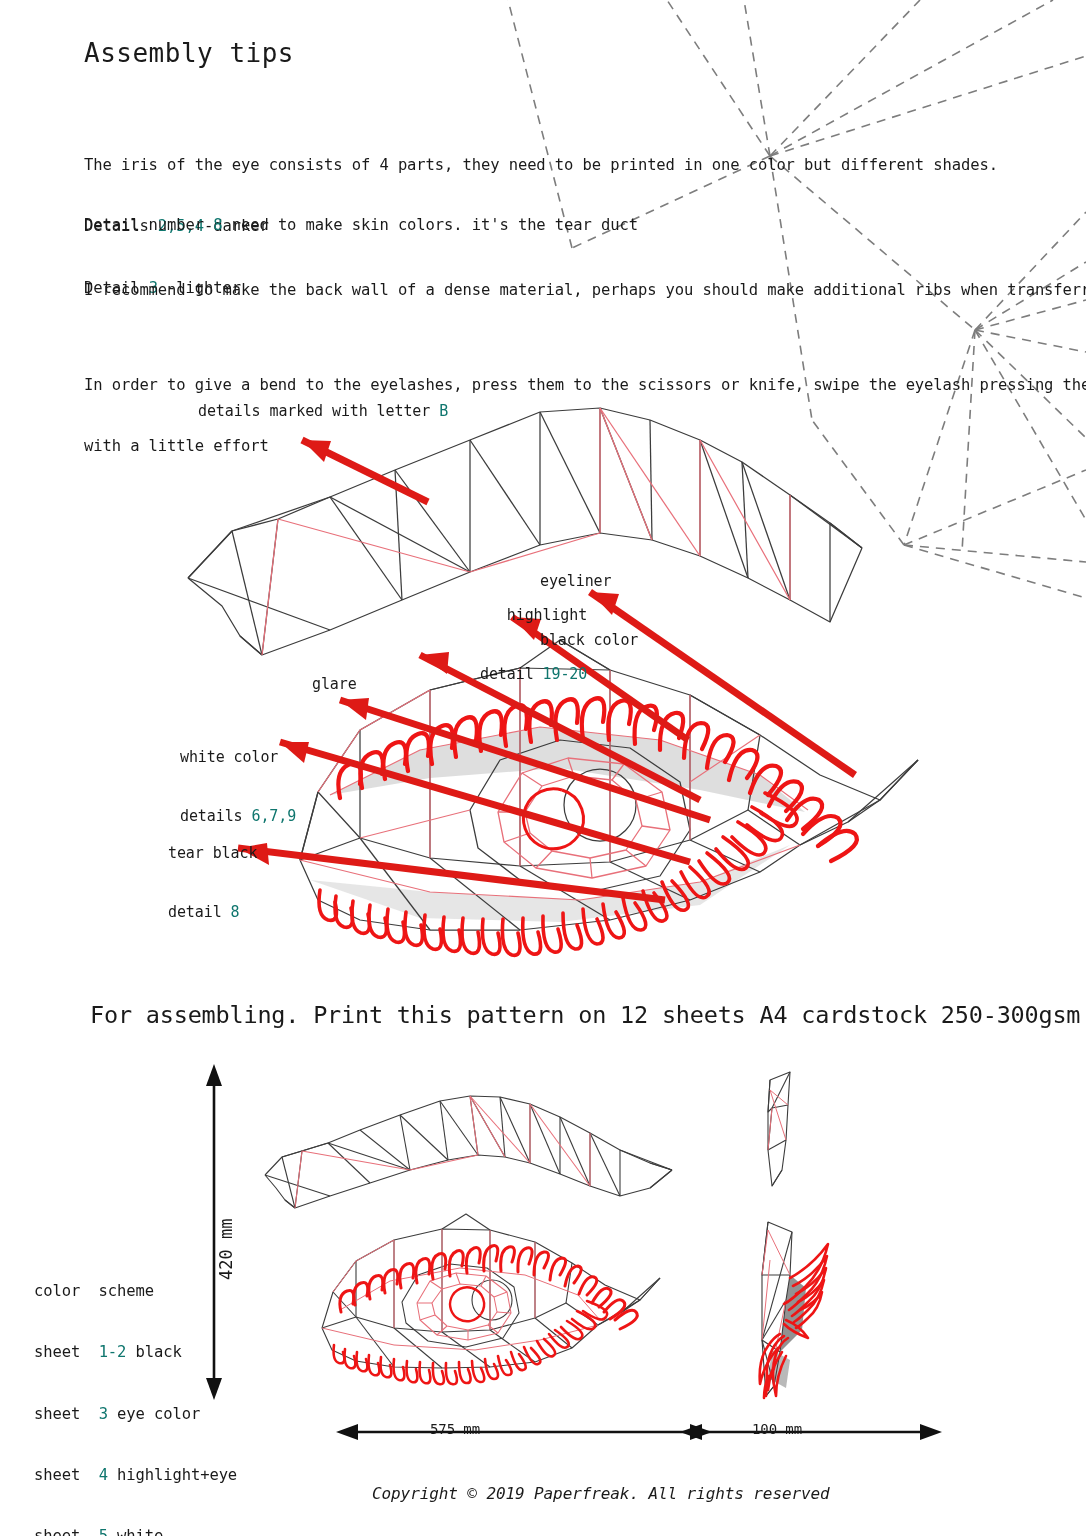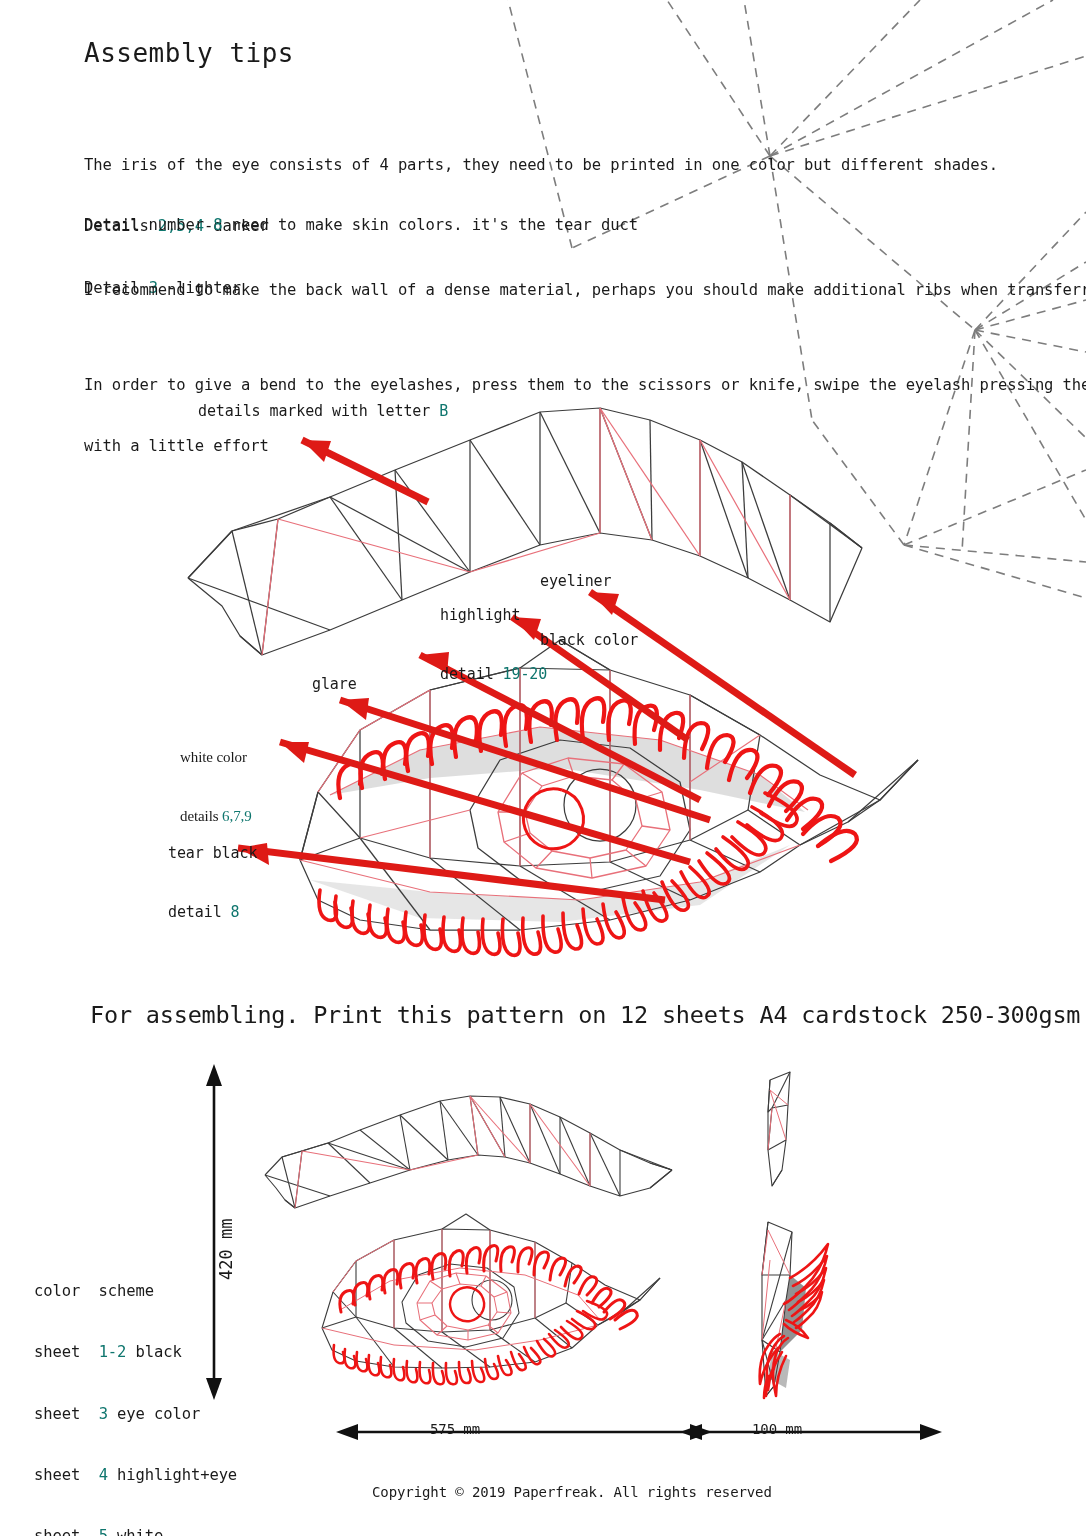--- a/index.html
+++ b/index.html
@@ -14,21 +14,21 @@
   .red{color:#0f766e;}
   h1.title{
     position:absolute;margin:0;font-weight:400;
     font-size:26px;letter-spacing:.5px;
   }
   .body-txt{font-size:15.5px;letter-spacing:-0.1px;}
   .ann{font-size:15px;letter-spacing:-0.1px;}
   .heading2{font-size:23.5px;letter-spacing:-0.2px;}
   .scheme{font-size:15.5px;letter-spacing:-0.1px;}
   .dim{font-size:14px;letter-spacing:-0.1px;}
-  .copy{font-size:14px;letter-spacing:-0.1px;}
+  .copy{font-size:16px;letter-spacing:-0.1px;font-style:italic;}
   .vert{
     position:absolute;font-size:17px;
     transform-origin:0 0;transform:rotate(-90deg);white-space:pre;
   }
 </style>
 </head>
 <body>
 
 <div class="page">
 
@@ -253,29 +253,29 @@
     </g>
   </svg>
 
   <div class="txt ann" style="left:150px;top:402px;margin-left:48px;"><span>details marked with letter </span><span class="red">B</span></div>
 
   <div class="txt ann" style="left:540px;top:532px;">
     <div>eyeliner</div>
     <div>black color</div>
   </div>
 
-  <div class="txt ann" style="left:440px;top:566px;">
+  <div class="txt ann" style="left:480px;top:566px;text-align:right;">
     <div>highlight</div>
     <div><span>detail </span><span class="red">19-20</span></div>
   </div>
 
 
   <div class="txt ann" style="left:312px;top:675px;">glare</div>
 
-  <div class="txt ann" style="left:180px;top:708px;font-family:Liberation Serif, serif;">
+  <div class="txt ann" style="left:180px;top:708px;">
     <div>white color</div>
     <div><span>details </span><span class="red">6,7,9</span></div>
   </div>
 
   <div class="txt ann" style="left:168px;top:804px;">
     <div>tear black</div>
     <div><span>detail </span><span class="red">8</span></div>
   </div>
 
   <div class="txt heading2" style="left:90px;top:1000px;">For assembling. Print this pattern on 12 sheets A4 cardstock 250-300gsm scale 100%</div>

